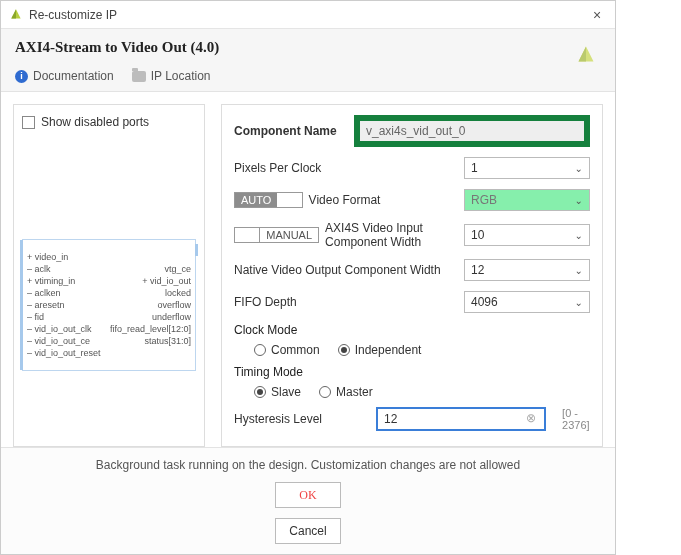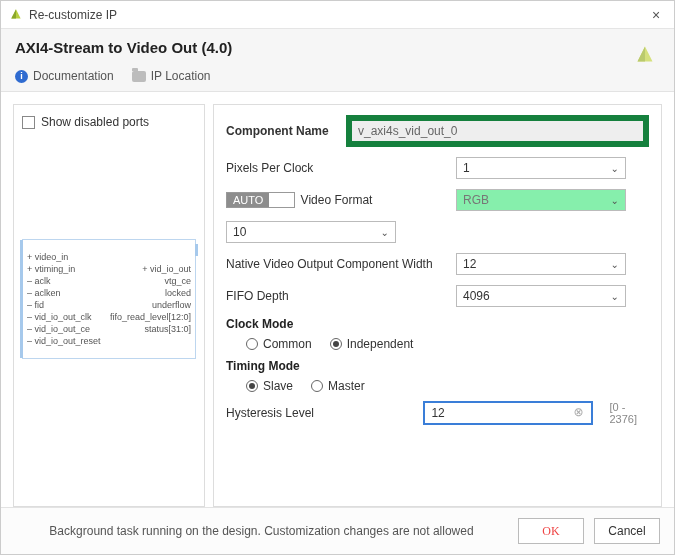--- a/index.html
+++ b/index.html
@@ -5,35 +5,35 @@
   * { box-sizing: border-box; margin: 0; padding: 0; }
   body {
     font-family: "Segoe UI", Arial, sans-serif;
     font-size: 12px;
     color: #333;
     background: #fff;
     width: 681px;
     height: 555px;
     overflow: hidden;
   }
-  .window { width: 675px; height: 555px; border: 1px solid #ccc; display: flex; flex-direction: column; background: #fff; }
+  .window { width: 616px; height: 555px; border: 1px solid #ccc; display: flex; flex-direction: column; background: #fff; }
   .titlebar { display: flex; align-items: center; height: 28px; padding: 0 8px; border-bottom: 1px solid #e5e5e5; background: #fff; }
   .titlebar .logo { width: 14px; height: 14px; margin-right: 6px; }
   .titlebar .title { flex: 1; font-size: 12px; color: #444; }
   .titlebar .close { width: 20px; text-align: center; color: #555; cursor: pointer; font-size: 14px; }
   .header { background: #f6f6f6; border-bottom: 1px solid #e3e3e3; padding: 10px 14px 0 14px; }
   .header h1 { font-size: 15px; font-weight: 600; color: #222; margin-bottom: 12px; }
-  .header-row { display:flex; justify-content: space-between; align-items:flex-start; }
+  .header-row { display:flex; justify-content: space-between; align-items:flex-start;font-family:Liberation Serif, serif; }
   .subnav { display: flex; gap: 18px; padding-bottom: 8px; }
   .subnav .item { display: flex; align-items: center; gap: 5px; color: #555; cursor: pointer; }
   .info-icon { width: 13px; height: 13px; border-radius: 50%; background: #2f6bd0; color: #fff; font-size: 9px; font-weight: bold; display:flex; align-items:center; justify-content:center; }
   .folder-icon { width: 14px; height: 11px; background: #bcbcbc; border-radius: 2px; position: relative; }
   .folder-icon::before { content:""; position:absolute; top:-3px; left:0; width:6px; height:3px; background:#bcbcbc; border-radius:1px 1px 0 0;}
   
-  .body { flex:1; display:flex; gap:8px; padding:12px 12px 0 12px; overflow:hidden; }
+  .body { flex:1; display:flex; gap:16px; padding:12px 12px 0 12px; overflow:hidden; }
   .left-pane { width: 192px; border:1px solid #ddd; background:#fff; padding:10px 8px; display:flex; flex-direction:column; }
   .chk-row { display:flex; align-items:center; gap:6px; font-size:12px; color:#333; }
   .chk { width:13px; height:13px; border:1px solid #888; background:#fff; cursor:pointer; }
   
   .ip-block { margin-top:110px; border:1px solid #bdd6ef; background:#fff; padding:11px 0; position:relative; font-size:9px; color:#555; }
   .ip-block .bar-l { position:absolute; left:-3px; top:0; bottom:0; width:3px; background:#a6c9ec; }
   .ip-block .bar-r { position:absolute; right:-3px; top:4px; width:3px; height:12px; background:#a6c9ec; }
   .port-row { display:flex; justify-content:space-between; padding:0 4px; line-height:12px; white-space:nowrap; }
   .port-l::before { content:"– "; }
   .plus::before { content:"+ "; }
@@ -44,31 +44,31 @@
   .comp-name label { width:110px;font-weight:bold; }
   .text-ro { flex:1; background:#eeeeee; border:6px solid #15803d; padding:3px 6px; color:#666; }
   .select { flex:1; max-width:170px; height:22px; border:1px solid #bbb; background:#fff; display:flex; align-items:center; justify-content:space-between; padding:0 6px; cursor:pointer; }
   .select.disabled { background:#86efac; color:#777; }
   .chev { font-size:10px; color:#555; }
   .autotoggle { display:inline-flex; border:1px solid #999; }
   .autotoggle .half { font-size:11px; padding:1px 6px; }
   .autotoggle .on { background:#8d8d8d; color:#fff; }
   .autotoggle .off { background:#fff; }
   
-  .section-h { font-weight:700; margin:6px 0 6px 0; font-size:12px; color:#222;}
+  .section-h { font-weight:400; margin:6px 0 6px 0; font-size:12px; color:#222;}
   .radio-row { display:flex; gap:18px; padding-left:20px; margin-bottom:8px; }
   .radio { display:flex; align-items:center; gap:5px; cursor:pointer; }
   .rdot { width:12px; height:12px; border:1px solid #666; border-radius:50%; display:flex; align-items:center; justify-content:center; background:#fff;}
   .rdot.sel::after { content:""; width:6px; height:6px; background:#444; border-radius:50%; }
   .num-input { width:170px; height:24px; border:2px solid #3a7ed8; padding:0 22px 0 6px; position:relative; font-size:12px; color:#333; }
   .num-wrap { position:relative; width:170px; }
   .clear-x { position:absolute; right:6px; top:4px; width:14px; height:14px; color:#aaa; font-size:12px; cursor:pointer;}
   .hint-range { color:#888; font-size:11px; margin-left:6px; }
   
-  .footer { border-top:1px solid #e3e3e3; background:#fcfcfc; padding:10px 14px; display:flex; align-items:center; justify-content:flex-end; gap:10px; }
+  .footer { border-top:1px solid #e3e3e3; background:#fcfcfc; padding:10px 14px; display:flex; align-items:center; justify-content:flex-end; gap:10px;flex-direction:column; }
   .footer .status { flex:1; text-align:center; color:#555; font-size:12px; }
   .btn { min-width:66px; height:26px; border:1px solid #bbb; background:#fff; display:flex; align-items:center; justify-content:center; cursor:pointer; font-size:12px; }
   .btn.disabled { color:#ef4444; cursor:default;font-family:Liberation Serif, serif; }
   .brand-logo { width:30px; height:30px; opacity:0.7; }
 </style>
 </head>
 <body>
 
 <div class="window">
 
@@ -109,30 +109,34 @@
         <span>Show disabled ports</span>
       </div>
       <div class="ip-block">
         <div class="bar-l"></div>
           <div class="bar-r"></div>
         <div class="port-row">
             <span class="plus">video_in</span>
             <span></span>
           </div>
         <div class="port-row">
+            <span class="port-l">aclk</span>
+            <span>vtg_ce</span>
+          </div>
+        <div class="port-row">
             <span class="plus">vtiming_in</span>
             <span class="plus">vid_io_out</span>
           </div>
         <div class="port-row">
-            <span class="port-l">aclk</span>
-            <span>vtg_ce</span>
-          </div>
-        <div class="port-row">
             <span class="port-l">aclken</span>
             <span>locked</span>
+          </div>
+        <div class="port-row">
+            <span class="port-l">aresetn</span>
+            <span>overflow</span>
           </div>
         <div class="port-row">
             <span class="port-l">fid</span>
             <span>underflow</span>
           </div>
         <div class="port-row">
             <span class="port-l">vid_io_out_clk</span>
             <span>fifo_read_level[12:0]</span>
           </div>
         <div class="port-row">
@@ -168,20 +172,27 @@
             </span>
           <span>Video Format</span>
         </label>
         <div class="select disabled">
           <span>RGB</span>
           <span class="chev">⌄</span>
         </div>
       </div>
 
       <div class="form-row">
+        <label>
+          <span class="autotoggle">
+              <span class="half off">&nbsp;&nbsp;&nbsp;&nbsp;</span>
+              <span class="half on" style="background:#fff;color:#555;border-left:1px solid #999">MANUAL</span>
+            </span>
+          <span>AXI4S Video Input Component Width</span>
+        </label>
         <div class="select">
           <span>10</span>
           <span class="chev">⌄</span>
         </div>
       </div>
 
       <div class="form-row">
         <label>Native Video Output Component Width</label>
         <div class="select">
           <span>12</span>

